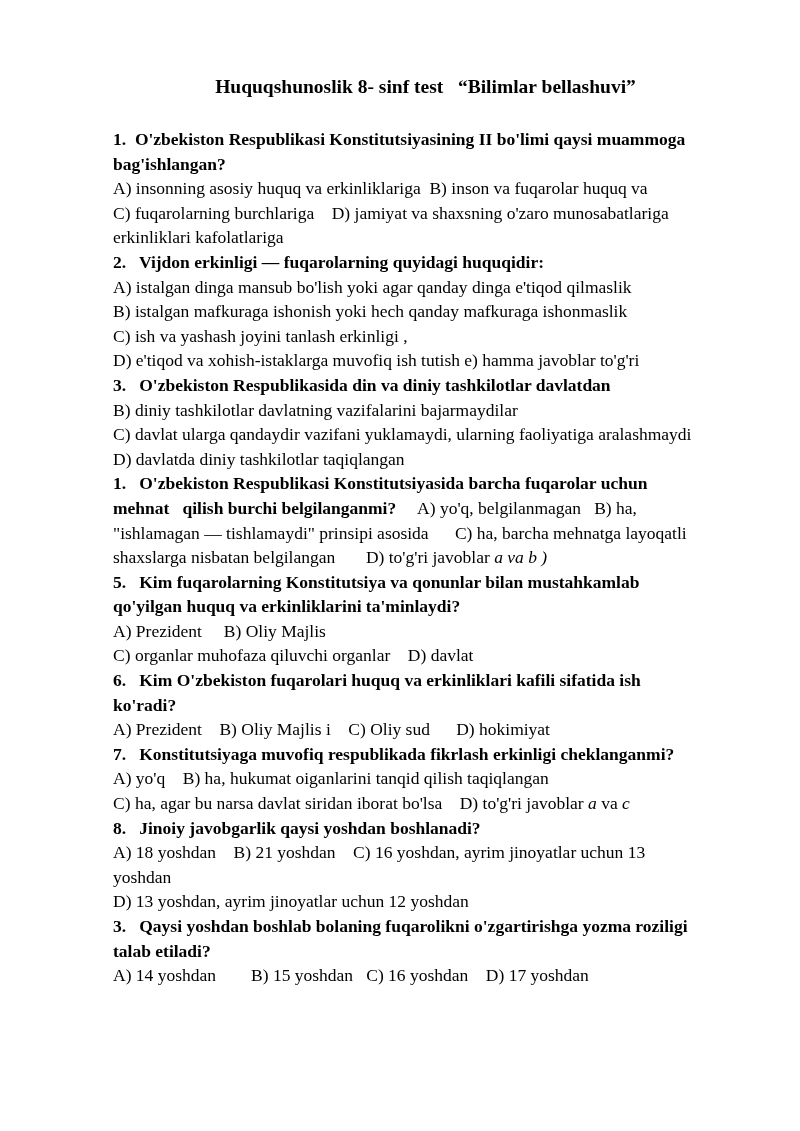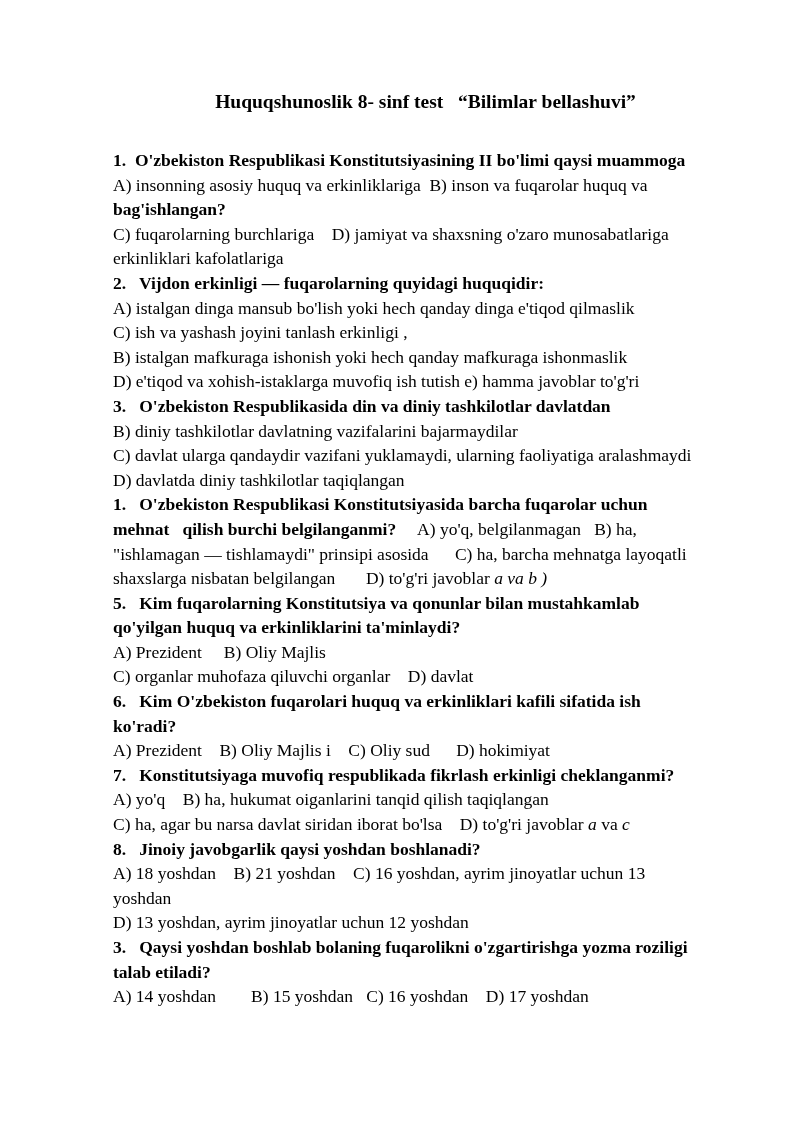--- a/index.html
+++ b/index.html
@@ -11,59 +11,58 @@
     position: relative;
     width: 800px;
     height: 1131px;
     background: #ffffff;
     font-family: "Liberation Serif", "DejaVu Serif", serif;
     color: #000000;
     overflow: hidden;
   }
   .doc-title {
     position: absolute;
-    top: 90px;
+    top: 75px;
     left: 113px;
     width: 625px;
     text-align: center;
     font-weight: 700;
     font-size: 19.5px;
     line-height: 24px;
     white-space: pre;
   }
   .content {
     position: absolute;
     top: 127px;
     left: 113px;
     width: 650px;
-    margin-top: 21px;
   }
   .line {
     font-size: 17.5px;
     line-height: 24.6px;
     white-space: pre;
   }
   .b { font-weight: 700; }
   .i { font-style: italic; }
 </style>
 </head>
 <body>
 
 <div class="page">
   <div class="doc-title">Huquqshunoslik 8- sinf test   “Bilimlar bellashuvi”</div>
   <div class="content">
       <div class="line"><span class="b">1.  O'zbekiston Respublikasi Konstitutsiyasining II bo'limi qaysi muammoga</span></div>
+      <div class="line"><span class="b">bag'ishlangan?</span></div>
       <div class="line"><span class="">A) insonning asosiy huquq va erkinliklariga  B) inson va fuqarolar huquq va</span></div>
-      <div class="line"><span class="b">bag'ishlangan?</span></div>
       <div class="line"><span class="">C) fuqarolarning burchlariga    D) jamiyat va shaxsning o'zaro munosabatlariga</span></div>
       <div class="line"><span class="">erkinliklari kafolatlariga</span></div>
       <div class="line"><span class="b">2.   Vijdon erkinligi — fuqarolarning quyidagi huquqidir:</span></div>
-      <div class="line"><span class="">A) istalgan dinga mansub bo'lish yoki hech qanday dinga e'tiqod qilmaslik</span></div>
+      <div class="line"><span class="">A) istalgan dinga mansub bo'lish yoki agar qanday dinga e'tiqod qilmaslik</span></div>
+      <div class="line"><span class="">B) istalgan mafkuraga ishonish yoki hech qanday mafkuraga ishonmaslik</span></div>
       <div class="line"><span class="">C) ish va yashash joyini tanlash erkinligi ,</span></div>
-      <div class="line"><span class="">B) istalgan mafkuraga ishonish yoki hech qanday mafkuraga ishonmaslik</span></div>
       <div class="line"><span class="">D) e'tiqod va xohish-istaklarga muvofiq ish tutish e) hamma javoblar to'g'ri</span></div>
       <div class="line"><span class="b">3.   O'zbekiston Respublikasida din va diniy tashkilotlar davlatdan</span></div>
       <div class="line"><span class="">B) diniy tashkilotlar davlatning vazifalarini bajarmaydilar</span></div>
       <div class="line"><span class="">C) davlat ularga qandaydir vazifani yuklamaydi, ularning faoliyatiga aralashmaydi</span></div>
       <div class="line"><span class="">D) davlatda diniy tashkilotlar taqiqlangan</span></div>
       <div class="line"><span class="b">1.   O'zbekiston Respublikasi Konstitutsiyasida barcha fuqarolar uchun</span></div>
       <div class="line"><span class="b">mehnat   qilish burchi belgilanganmi?</span><span class="">     A) yo'q, belgilanmagan   B) ha,</span></div>
       <div class="line"><span class="">"ishlamagan — tishlamaydi" prinsipi asosida      C) ha, barcha mehnatga layoqatli</span></div>
       <div class="line"><span class="">shaxslarga nisbatan belgilangan       D) to'g'ri javoblar </span><span class="i">a va b )</span></div>
       <div class="line"><span class="b">5.   Kim fuqarolarning Konstitutsiya va qonunlar bilan mustahkamlab</span></div>

